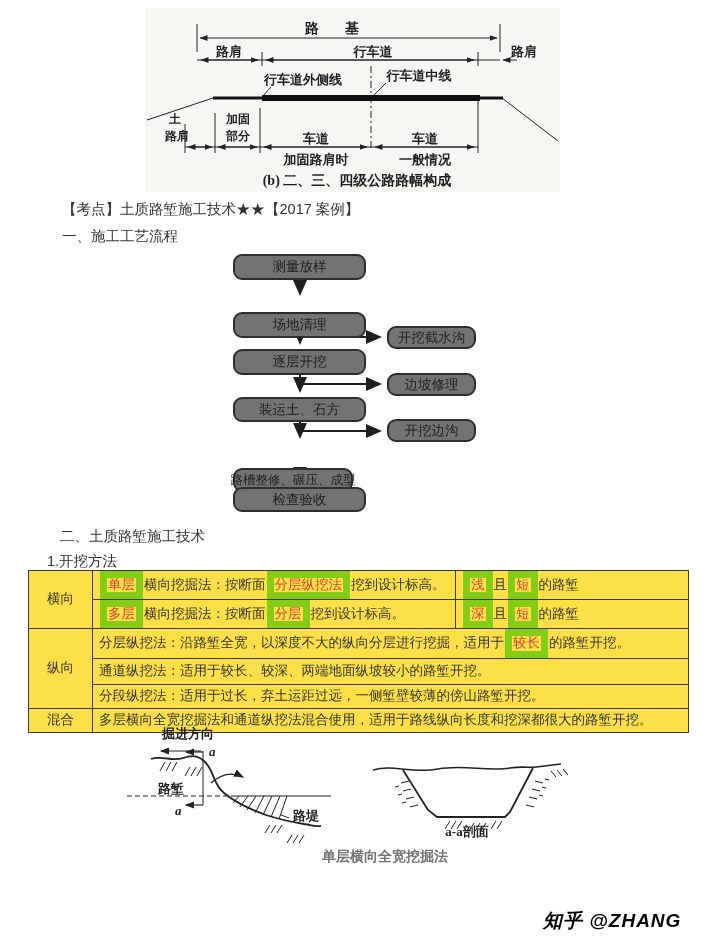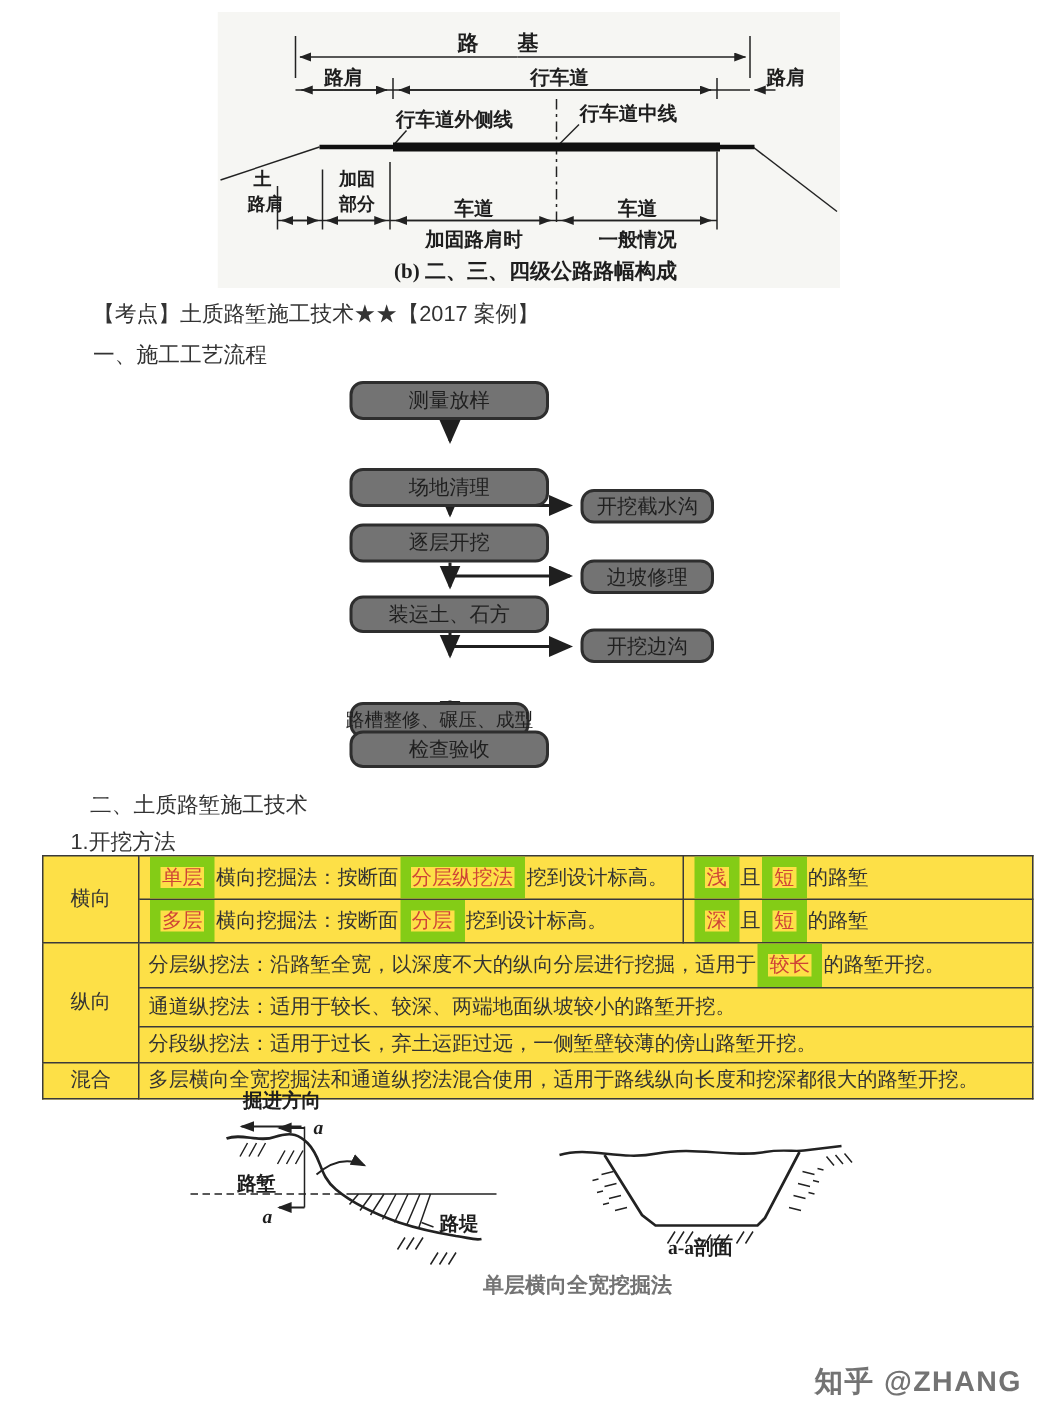--- a/index.html
+++ b/index.html
@@ -14,21 +14,21 @@
   .fcbox.tight{font-size:12.5px;}
   
   table.tb{border-collapse:collapse;table-layout:fixed;background:#fde047;
            font-size:13.5px;color:#333;}
   table.tb td{border:1.5px solid #3a3a3a;padding:0 6px;line-height:1.1;white-space:nowrap;overflow:hidden;}
   table.tb td.head{text-align:center;padding:0;}
   .hl{color:#cf4436;border:7px solid #84cc16;padding:0 1px;margin:0 1px;display:inline-block;line-height:1.05;}
   
   svg text{font-family:"Liberation Serif","DejaVu Serif",serif;font-weight:bold;fill:#1e1e1e;}
   .cap{font-weight:bold;font-size:14px;color:#737373;text-align:center;white-space:nowrap;}
-  .wm{font-size:19px;font-weight:bold;color:#737373;letter-spacing:1px;white-space:nowrap;}
+  .wm{font-size:19px;font-weight:bold;color:#000000;letter-spacing:1px;white-space:nowrap;font-style:italic;}
 </style>
 </head>
 <body>
 
 <svg class="abs" style="left:145px;top:8px" width="415" height="184" viewBox="0 0 415 184">
   <defs>
     <marker id="ah1" markerWidth="9" markerHeight="8" refX="7.5" refY="3" orient="auto">
       <path d="M0,0 L8,3 L0,6 z" fill="#222"></path>
     </marker>
   </defs>

